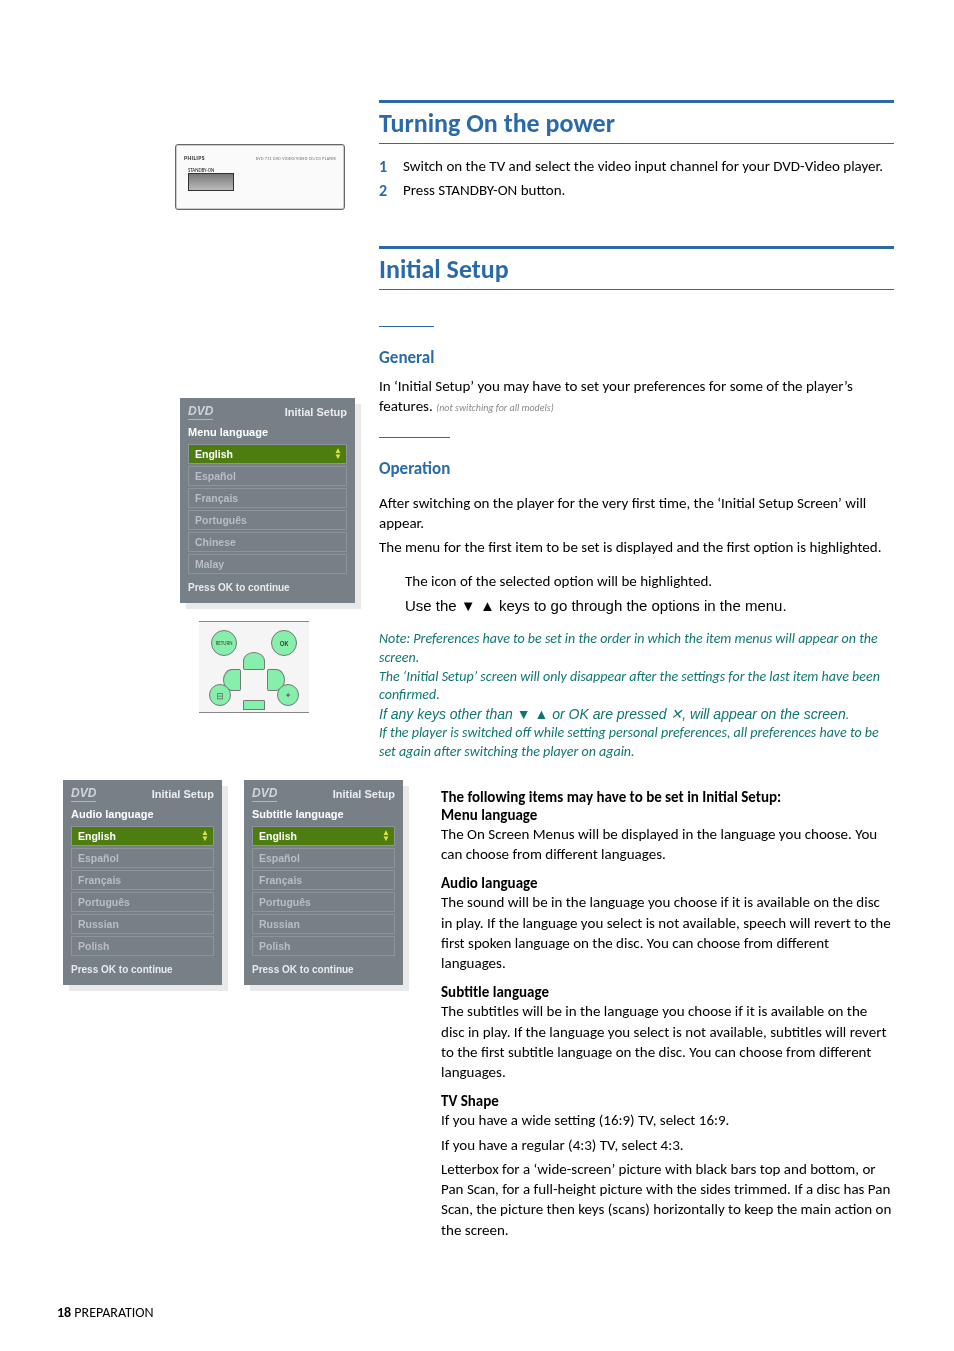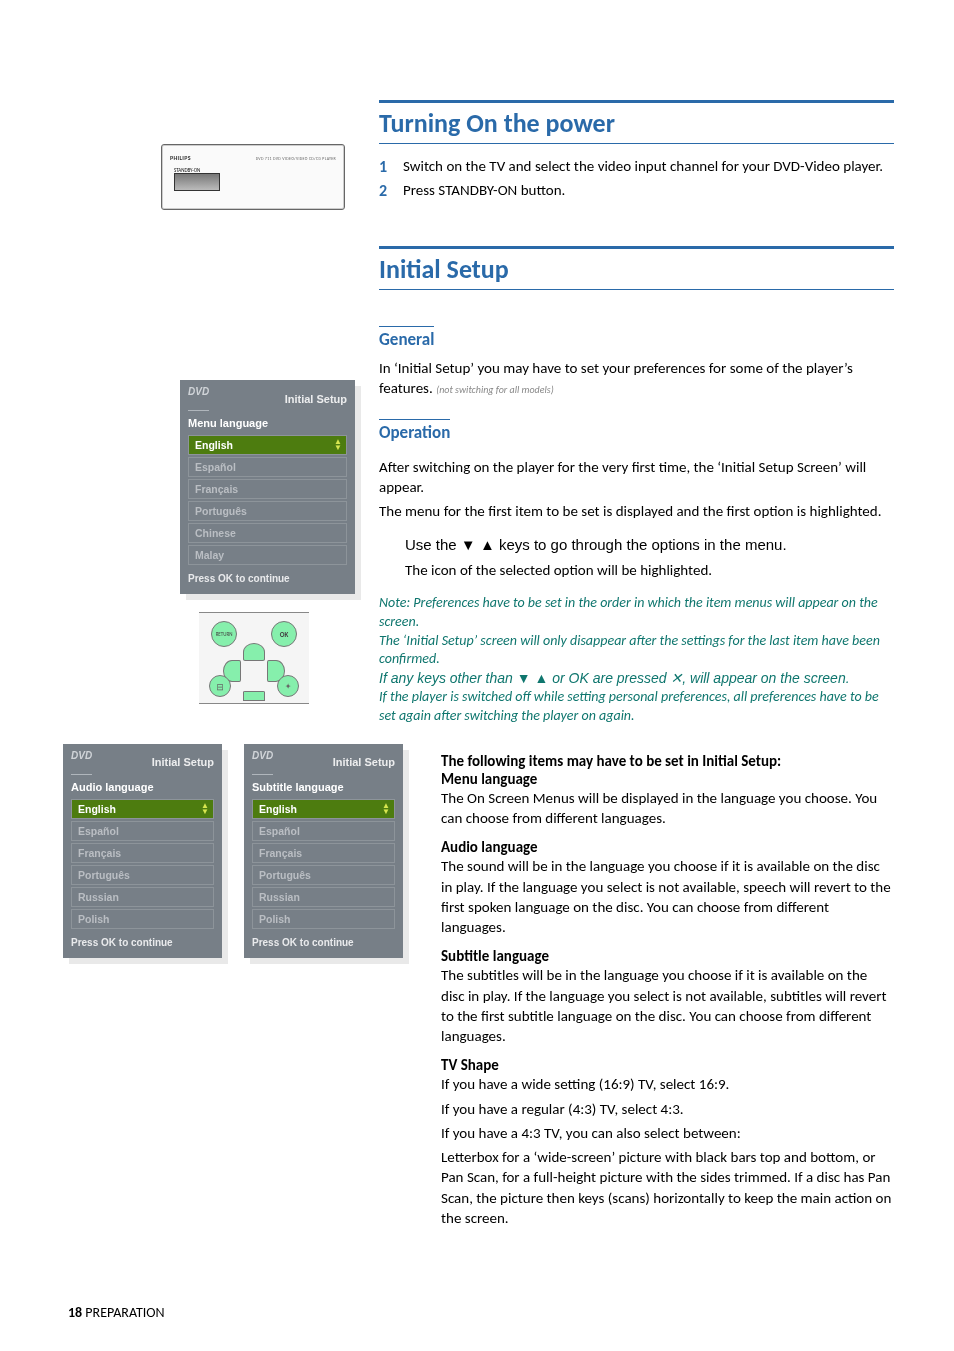--- a/index.html
+++ b/index.html
@@ -24,34 +24,34 @@
     border-bottom: 1px solid #2a6aa9;
     padding: 4px 0;
     margin-bottom: 12px;
   }
   .h2 {
     color: #2a6aa9;
     font-size: 17px;
     font-weight: bold;
     border-top: 1px solid #2a6aa9;
     display: inline-block;
-    padding-top: 2px;
+    padding-top: 20px;
     margin-bottom: 8px;
   }
   .body-text { font-size: 15px; line-height: 1.35; margin-bottom: 4px; }
   .numstep { display: flex; gap: 10px; font-size: 15px; line-height: 1.35; margin-bottom: 2px;}
   .numstep .n { color: #2a6aa9; font-weight: bold; font-size: 16px; width: 14px; }
   .small-note { font-style: italic; color: #888; font-size: 10px; }
   .italic-note { font-style: italic; color: #0f766e; font-size: 14px; line-height: 1.35; }
   .subhead { font-weight: bold; font-size: 15px; margin-top: 10px; }
   .section-gap { height: 36px; }
 
   
   .player-illus {
-    width: 184px; height: 66px;
+    width: 170px; height: 66px;
     border: 1px solid #666;
     border-radius: 3px;
     box-shadow: inset 0 0 0 1px #ccc;
     background: #fafafa;
     position: relative;
     margin-top: 44px;
     margin-right: 10px;
   }
   .player-illus .topbar { position:absolute; top:8px; left:8px; right:8px; height:10px; display:flex; justify-content:space-between; align-items:center; }
   .player-illus .brand { font-size:6px; font-weight:bold; letter-spacing:0.3px; color:#333; }
@@ -61,21 +61,21 @@
 
   
   .osd {
     width: 175px;
     background: #777f87;
     color: #fff;
     font-family: Arial, sans-serif;
     box-shadow: 6px 6px 0 #e9e9e9;
   }
   .osd-head { display:flex; justify-content:space-between; align-items:center; padding:6px 8px; }
-  .osd-head .dvdlogo { font-size:10px; font-style:italic; font-weight:bold; color:#d0d4d8; border-bottom:1px solid #b0b6bc; padding-bottom:13px;}
+  .osd-head .dvdlogo { font-size:12px; font-style:italic; font-weight:bold; color:#d0d4d8; border-bottom:1px solid #b0b6bc; padding-bottom:1px;}
   .osd-head .title { font-size:11px; font-weight:bold; color:#ecedee; }
   .osd-sub { font-size:11px; font-weight:bold; padding:0 8px 4px; }
   .osd-row { border:1px solid #8d949a; margin:2px 8px; padding:3px 6px; font-size:10.5px; font-weight:bold; color:#babec3; position:relative; }
   .osd-row.sel { background:#4d7c0f; color:#fff; }
   .osd-row .up, .osd-row .dn { position:absolute; right:4px; color:#d7e650; font-size:8px; line-height:8px; }
   .osd-row .up { top:2px; } .osd-row .dn { bottom:2px; }
   .osd-foot { font-size:10px; font-weight:bold; color:#e9eaec; padding:6px 8px 10px; }
 
   
   .remote {
@@ -90,21 +90,21 @@
   .remote .up { top:30px; left:44px; width:22px; height:18px; border-radius:50% 50% 10% 10%; }
   .remote .left { top:47px; left:24px; width:18px; height:22px; border-radius:50% 10% 10% 50%; }
   .remote .right { top:47px; right:24px; width:18px; height:22px; border-radius:10% 50% 50% 10%; }
   .remote .down { bottom:2px; left:44px; width:22px; height:10px; border-radius:10% 10% 0 0; }
   .remote .sub { bottom:6px; left:10px; width:22px; height:22px; border-radius:50%; display:flex; align-items:center; justify-content:center; font-size:9px; color:#666; }
   .remote .ang { bottom:6px; right:10px; width:22px; height:22px; border-radius:50%; display:flex; align-items:center; justify-content:center; font-size:8px; color:#666; }
 
   .dual-osd-row { display:flex; gap:22px; margin-top: 90px; }
   .dual-osd-row .osd { width: 160px; }
 
-  .footer { position:absolute; bottom:30px; left:68px; font-size:14px; }
+  .footer { position:absolute; bottom:30px; left:57px; font-size:14px; }
   .footer .pn { font-weight:bold; }
 
   .indent { padding-left: 26px; }
   .arrow { font-family: Arial, sans-serif; }
 </style>
 </head>
 <body>
 
 <div class="page-row">
   <div class="sidebar">
@@ -175,22 +175,22 @@
     <div class="body-text">
       <span>In ‘Initial Setup’ you may have to set your preferences for some of the player’s features.</span>
       <span class="small-note">(not switching for all models)</span>
     </div>
     <div style="height:16px;"></div>
     <div class="h2">Operation</div>
     <div style="height:6px;"></div>
     <div class="body-text">After switching on the player for the very first time, the ‘Initial Setup Screen’ will appear.</div>
     <div class="body-text">The menu for the first item to be set is displayed and the first option is highlighted.</div>
     <div style="height:10px;"></div>
+    <div class="body-text indent">The icon of the selected option will be highlighted.</div>
     <div class="body-text indent arrow">Use the ▼ ▲ keys to go through the options in the menu.</div>
-    <div class="body-text indent">The icon of the selected option will be highlighted.</div>
     <div style="height:10px;"></div>
     <div class="italic-note">Note: Preferences have to be set in the order in which the item menus will appear on the screen.</div>
     <div class="italic-note">The ‘Initial Setup’ screen will only disappear after the settings for the last item have been confirmed.</div>
     <div class="italic-note arrow">If any keys other than ▼ ▲ or OK are pressed ✕, will appear on the screen.</div>
     <div class="italic-note">If the player is switched off while setting personal preferences, all preferences have to be set again after switching the player on again.</div>
   </div>
 </div>
 
 <div class="page-row">
   <div class="sidebar" style="width:295px;">
@@ -233,20 +233,19 @@
 
     <div class="subhead">Audio language</div>
     <div class="body-text">The sound will be in the language you choose if it is available on the disc in play. If the language you select is not available, speech will revert to the first spoken language on the disc. You can choose from different languages.</div>
 
     <div class="subhead">Subtitle language</div>
     <div class="body-text">The subtitles will be in the language you choose if it is available on the disc in play. If the language you select is not available, subtitles will revert to the first subtitle language on the disc. You can choose from different languages.</div>
 
     <div class="subhead">TV Shape</div>
     <div class="body-text">If you have a wide setting (16:9) TV, select 16:9.</div>
     <div class="body-text">If you have a regular (4:3) TV, select 4:3.</div>
-    <div class="body-text">If you have a 4:3 TV, you can also select between:</div>
     <div class="body-text">Letterbox for a ‘wide-screen’ picture with black bars top and bottom, or Pan Scan, for a full-height picture with the sides trimmed. If a disc has Pan Scan, the picture then keys (scans) horizontally to keep the main action on the screen.</div>
   </div>
 </div>
 
 <div class="footer">
   <span class="pn">18</span><span> PREPARATION</span>
 </div>
 
 </body></html>

